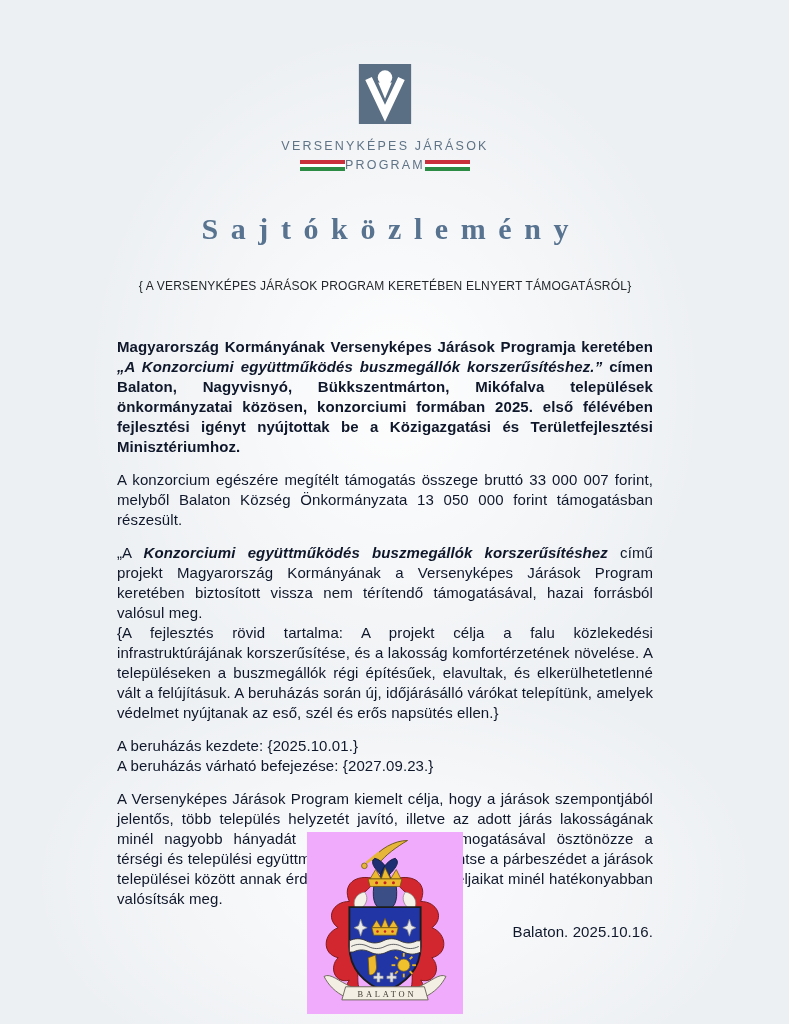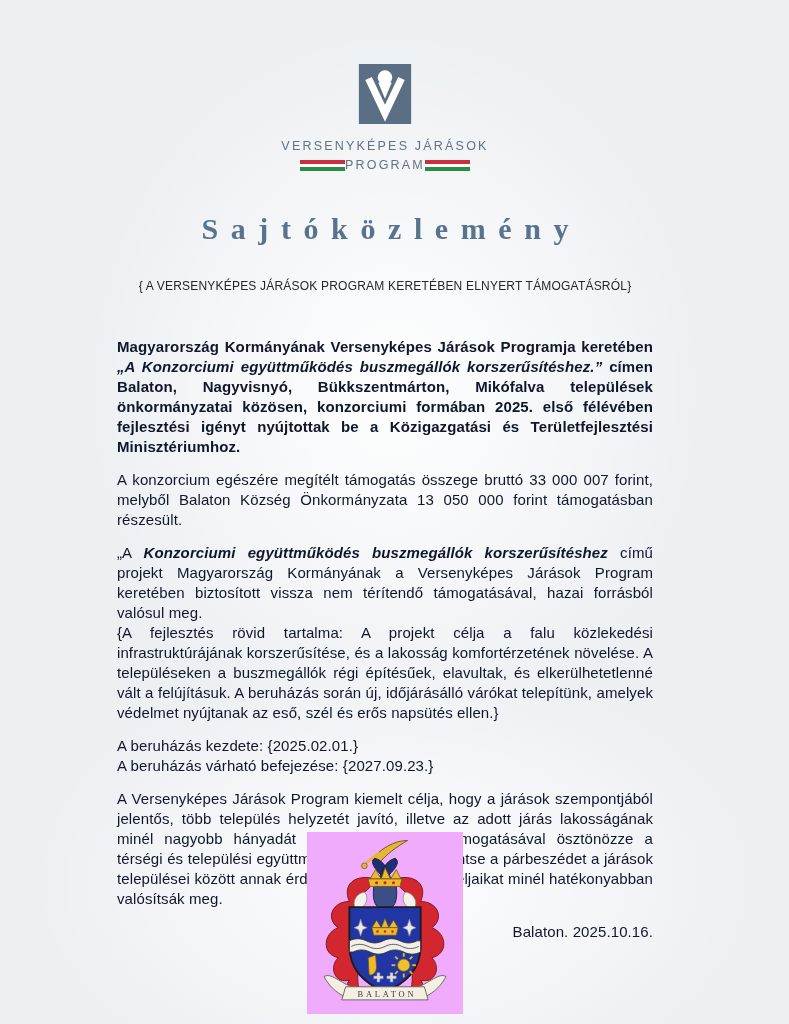--- a/index.html
+++ b/index.html
@@ -90,21 +90,21 @@
   <div class="subtitle">{ A VERSENYKÉPES JÁRÁSOK PROGRAM KERETÉBEN ELNYERT TÁMOGATÁSRÓL}</div>
 
   <main class="copy">
     <p class="justify b"><span>Magyarország Kormányának Versenyképes Járások Programja keretében </span><span class="i">„A Konzorciumi együttműködés buszmegállók korszerűsítéshez.”</span><span> címen Balaton, Nagyvisnyó, Bükkszentmárton, Mikófalva települések önkormányzatai közösen, konzorciumi formában 2025. első félévében fejlesztési igényt nyújtottak be a Közigazgatási és Területfejlesztési Minisztériumhoz.</span></p>
 
     <p class="justify">A konzorcium egészére megítélt támogatás összege bruttó 33 000 007 forint, melyből Balaton Község Önkormányzata 13 050 000 forint támogatásban részesült.</p>
 
     <p class="justify"><span>„A </span><span class="b i">Konzorciumi együttműködés buszmegállók korszerűsítéshez</span><span> című projekt Magyarország Kormányának a Versenyképes Járások Program keretében biztosított vissza nem térítendő támogatásával, hazai forrásból valósul meg.</span><span class="block justify">{A fejlesztés rövid tartalma: A projekt célja a falu közlekedési infrastruktúrájának korszerűsítése, és a lakosság komfortérzetének növelése. A településeken a buszmegállók régi építésűek, elavultak, és elkerülhetetlenné vált a felújításuk. A beruházás során új, időjárásálló várókat telepítünk, amelyek védelmet nyújtanak az eső, szél és erős napsütés ellen.}</span></p>
 
     <p>
-        <span class="block">A beruházás kezdete: {2025.02.01.}</span>
+        <span class="block">A beruházás kezdete: {2025.10.01.}</span>
         <span class="block">A beruházás várható befejezése: {2027.09.23.}</span>
       </p>
 
     <p class="justify">A Versenyképes Járások Program kiemelt célja, hogy a járások szempontjából jelentős, több település helyzetét javító, illetve az adott járás lakosságának minél nagyobb hányadát érintő fejlesztések támogatásával ösztönözze a térségi és települési együttműködéseket, megteremtse a párbeszédet a járások települései között annak érdekében, hogy közös céljaikat minél hatékonyabban valósítsák meg.</p>
 
     <p class="dateline">Balaton. 2025.10.16.</p>
   </main>
 
   <div class="crest-wrap">
     <svg viewBox="0 0 160 186" aria-hidden="true">

